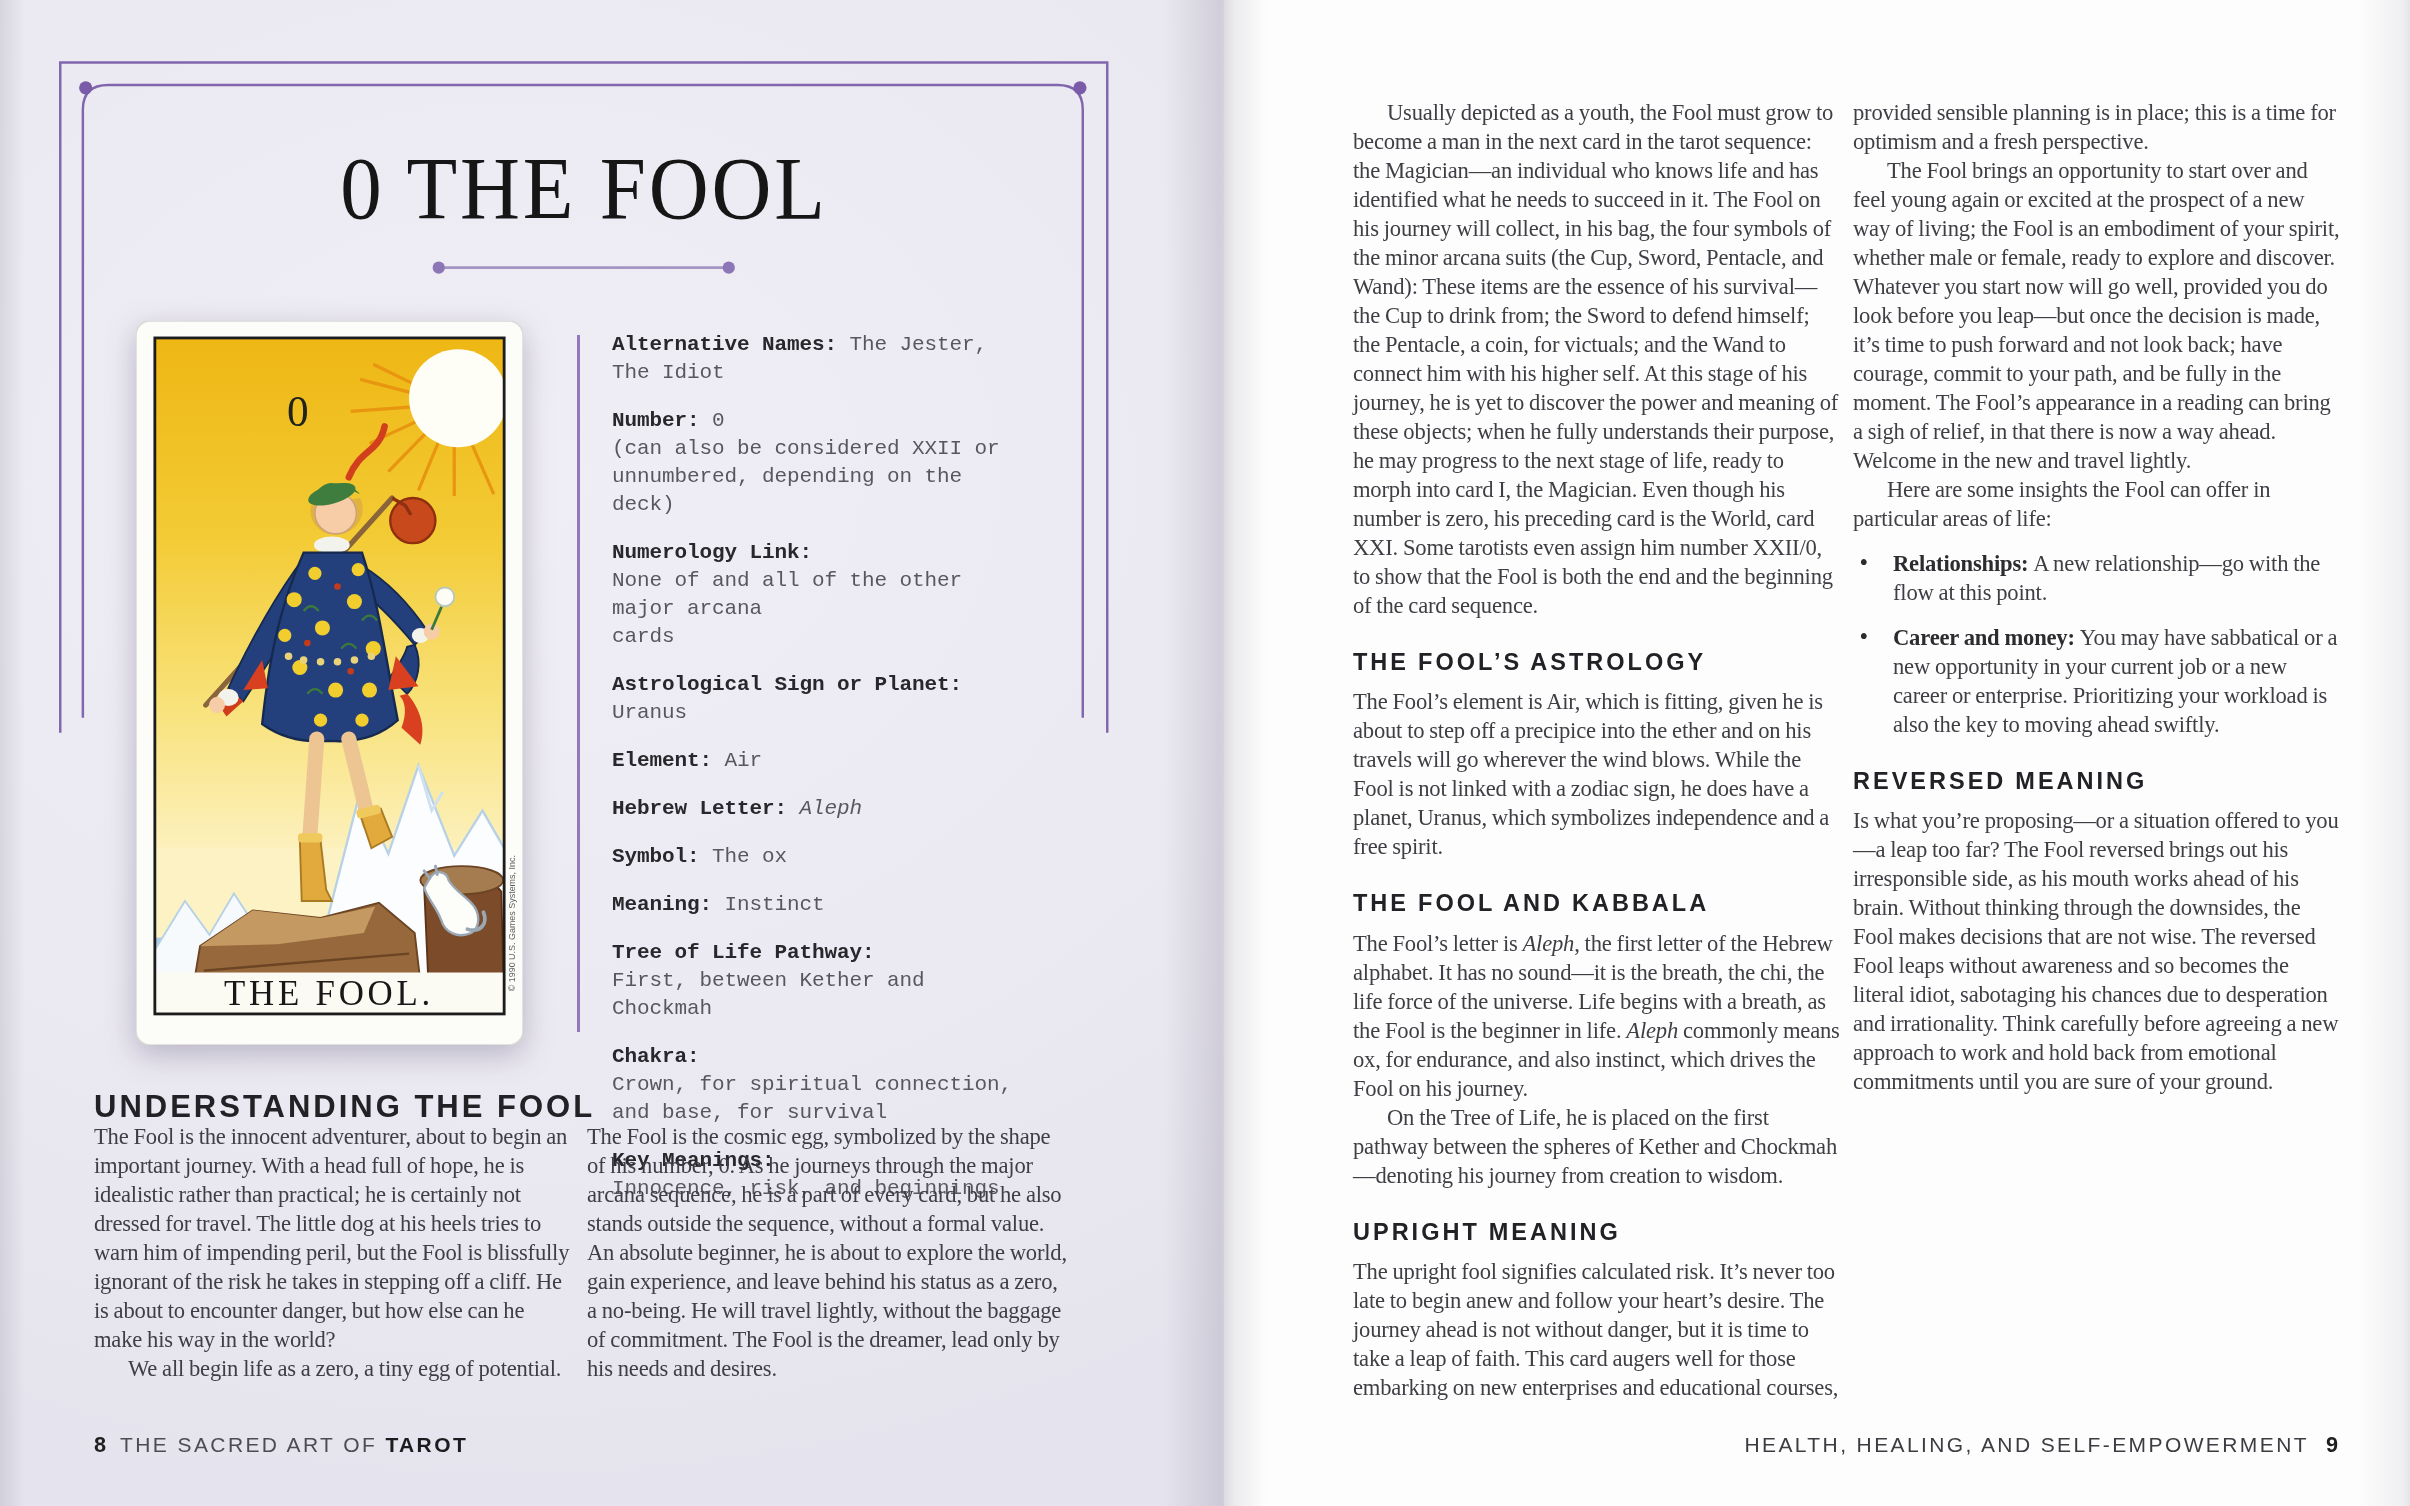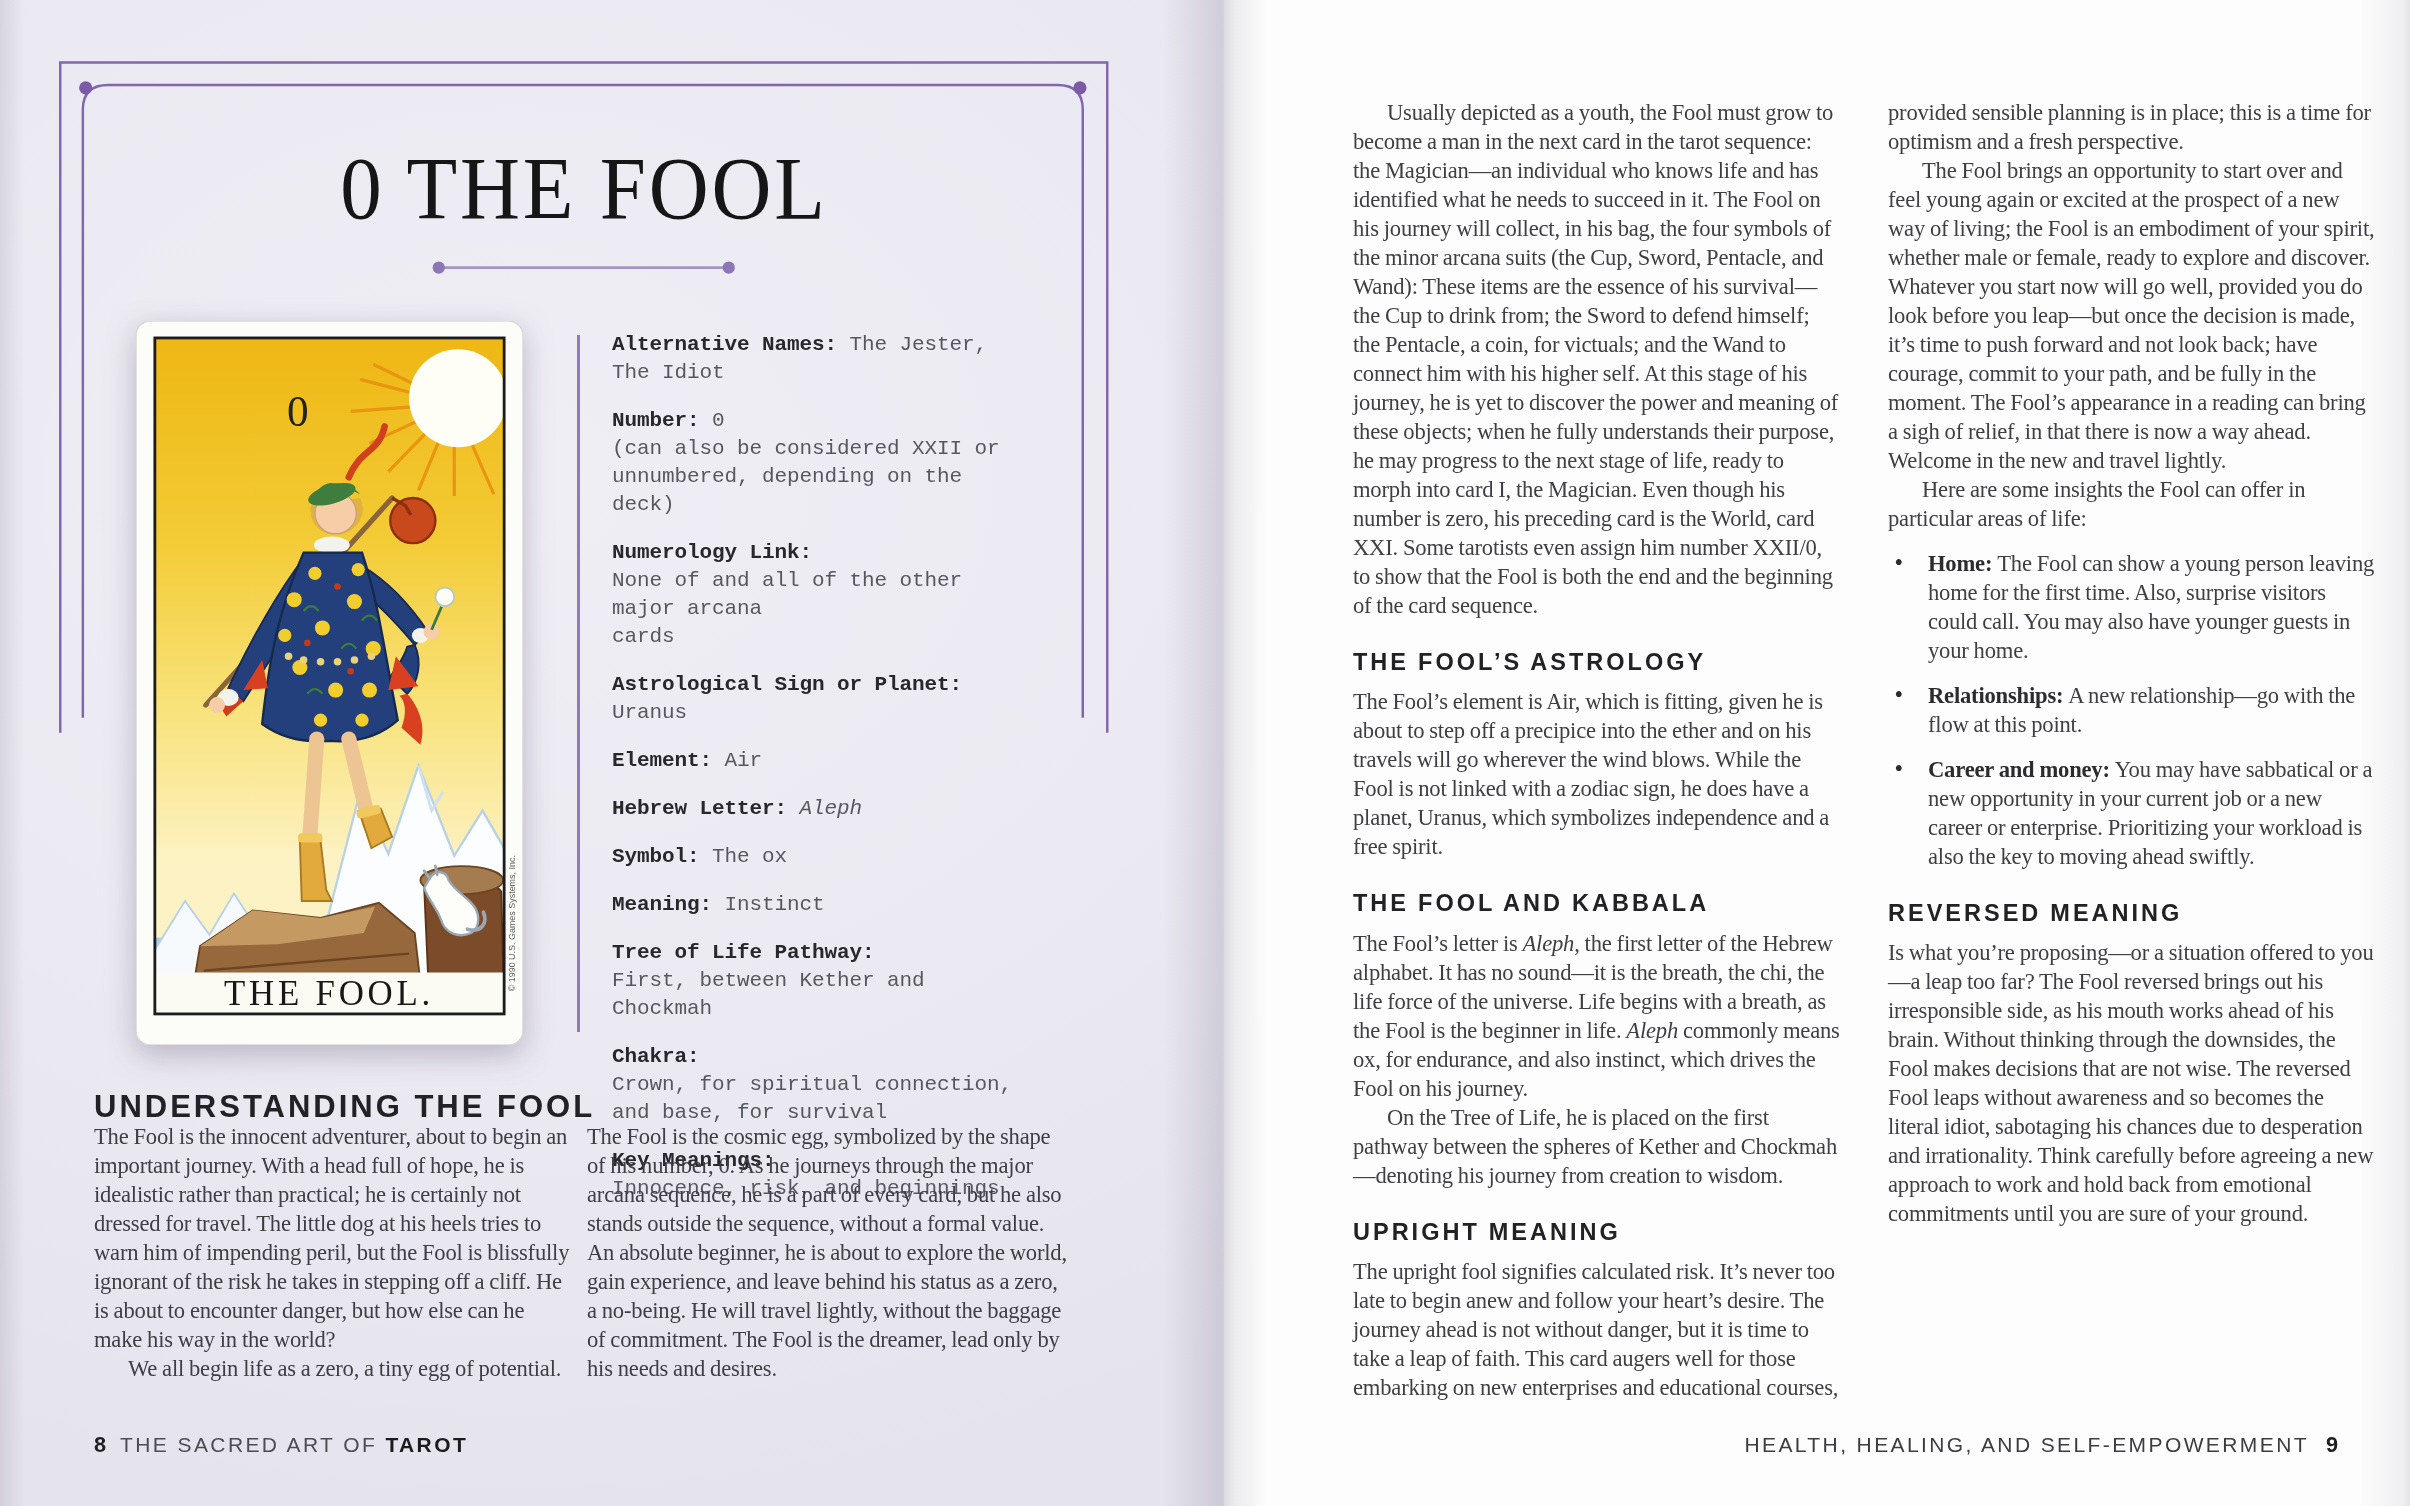--- a/index.html
+++ b/index.html
@@ -36,21 +36,21 @@
     line-height:28px;letter-spacing:3px;color:#222226;margin:28px 0 11.3px 0;}
   .bullets{list-style:none;margin:13px 0 7.5px 0;padding:0;}
   .bullet{position:relative;padding-left:40px;margin:16px 0;}
   .bullet::before{content:"\2022";position:absolute;left:6.6px;top:-0.9px;color:#2c2c30;font-size:24.5px;}
   .bullet-label{font-weight:bold;color:#2c2c30;}
   .u-heading{position:absolute;left:94px;top:1089px;font-family:"Liberation Sans",sans-serif;
     font-weight:bold;font-size:31px;letter-spacing:3px;color:#222226;}
   .u-col1{position:absolute;left:94px;top:1122px;width:476px;}
   .u-col2{position:absolute;left:587px;top:1122px;width:482px;}
   .r-col1{position:absolute;left:129px;top:98px;width:487px;}
-  .r-col2{position:absolute;left:629px;top:98px;width:487px;margin-left:35px;}
+  .r-col2{position:absolute;left:629px;top:98px;width:487px;}
   
   .footer{position:absolute;top:1432px;font-family:"Liberation Sans",sans-serif;
     font-size:21px;letter-spacing:2.4px;color:#4c4c52;white-space:nowrap;}
   .footer-left{left:94px;}
   .footer-right{right:72px;text-align:right;color:#3c3c42;}
   .footer .pagenum{font-weight:bold;color:#1f1f22;letter-spacing:0;font-size:21.7px;}
   .footer-left .pagenum{margin-right:14px;}
   .footer-right .pagenum{margin-left:17px;}
   .footer .bold{font-weight:bold;color:#1c1c1f;}
   
@@ -242,21 +242,20 @@
         <p class="para"><span>The Fool’s letter is </span><span style="font-style: italic;">Aleph</span><span>, the first letter of the Hebrew alphabet. It has no sound—it is the breath, the chi, the life force of the universe. Life begins with a breath, as the Fool is the beginner in life. </span><span style="font-style: italic;">Aleph</span><span> commonly means ox, for endurance, and also instinct, which drives the Fool on his journey.</span></p>
         <p class="para indent">On the Tree of Life, he is placed on the first pathway between the spheres of Kether and Chockmah—denoting his journey from creation to wisdom.</p>
         <div class="section-heading">UPRIGHT MEANING</div>
         <p class="para">The upright fool signifies calculated risk. It’s never too late to begin anew and follow your heart’s desire. The journey ahead is not without danger, but it is time to take a leap of faith. This card augers well for those embarking on new enterprises and educational courses,</p>
       </div>
     <div class="r-col2 body-text" id="rcol2">
         <p class="para">provided sensible planning is in place; this is a time for optimism and a fresh perspective.</p>
         <p class="para indent">The Fool brings an opportunity to start over and feel young again or excited at the prospect of a new way of living; the Fool is an embodiment of your spirit, whether male or female, ready to explore and discover. Whatever you start now will go well, provided you do look before you leap—but once the decision is made, it’s time to push forward and not look back; have courage, commit to your path, and be fully in the moment. The Fool’s appearance in a reading can bring a sigh of relief, in that there is now a way ahead. Welcome in the new and travel lightly.</p>
         <p class="para indent">Here are some insights the Fool can offer in particular areas of life:</p>
         <ul class="bullets">
-          <li class="bullet"><span class="bullet-label">Home: </span><span>The Fool can show a young person leaving home for the first time. Also, surprise visitors could call. You may also have younger guests in your home.</span></li>
           <li class="bullet"><span class="bullet-label">Relationships: </span><span>A new relationship—go with the flow at this point.</span></li>
           <li class="bullet"><span class="bullet-label">Career and money: </span><span>You may have sabbatical or a new opportunity in your current job or a new career or enterprise. Prioritizing your workload is also the key to moving ahead swiftly.</span></li>
         </ul>
         <div class="section-heading">REVERSED MEANING</div>
         <p class="para">Is what you’re proposing—or a situation offered to you—a leap too far? The Fool reversed brings out his irresponsible side, as his mouth works ahead of his brain. Without thinking through the downsides, the Fool makes decisions that are not wise. The reversed Fool leaps without awareness and so becomes the literal idiot, sabotaging his chances due to desperation and irrationality. Think carefully before agreeing a new approach to work and hold back from emotional commitments until you are sure of your ground.</p>
       </div>
     <div class="footer footer-right">
       <span>HEALTH, HEALING, AND SELF-EMPOWERMENT</span><span class="pagenum">9</span>
     </div>
   </div>

